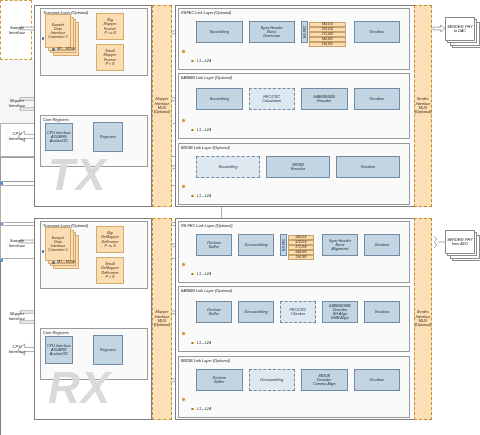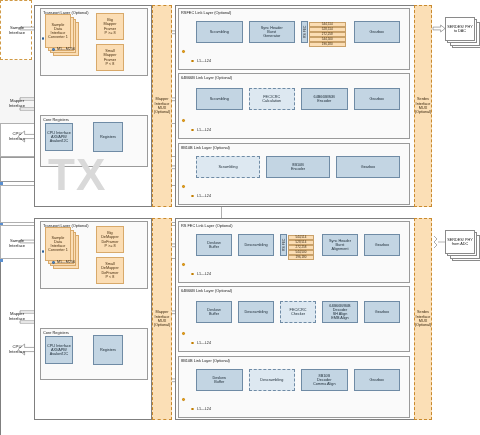--- a/index.html
+++ b/index.html
@@ -3,21 +3,21 @@
 <meta charset="utf-8">
 <style>
   * { box-sizing: border-box; }
   html, body { margin:0; padding:0; background:#ffffff; }
   body {
     width:480px; height:435px;
     font-family:"Liberation Sans", sans-serif;
     font-size:4px; color:#333;
     position:relative; overflow:hidden;
   }
-  .stage { position:absolute; left:0; top:0; width:480px; height:435px; }
+  .stage { position:absolute; left:0; top:0; width:480px; height:435px;font-style:italic; }
   .box { position:absolute; border:0.6px solid #7f7f7f; background:#ffffff; }
   .grp { position:absolute; border:0.6px solid #9a9a9a; background:#fafafa; }
   .grp-label {
     position:absolute; left:2px; top:0.5px;
     font-size:3.9px; color:#222; white-space:nowrap; font-weight:normal;
   }
   .blk {
     position:absolute; border:0.6px solid #6f8ba5; background:#c3d5e3;
     display:flex; align-items:center; justify-content:center; text-align:center;
     line-height:1.12; font-size:3.8px; color:#1d2b36; padding:0 0.5px;
@@ -317,20 +317,21 @@
     <div class="dotblue" style="left: 41.5px; top: 250px;"></div>
     <div class="dotblue" style="left: 52px; top: 261px;"></div>
     <div class="lanetext" style="left: 57px; top: 260px;">M1—M256</div>
     <div class="blk tan" style="left: 96px; top: 226px; width: 28px; height: 27px;">Big<br>DeMapper<br>DeFramer<br>P &gt;= 8</div>
     <div class="blk tan" style="left: 96px; top: 257px; width: 28px; height: 27px;">Small<br>DeMapper<br>DeFramer<br>P &lt; 8</div>
     <div class="grp" style="left: 40px; top: 328px; width: 108px; height: 52px;">
       <div class="grp-label">Core Registers</div>
     </div>
     <div class="blk" style="left: 45px; top: 336px; width: 28px; height: 28px;">CPU Interface<br>AXI/APB/<br>Avalon/I2C</div>
     <div class="blk" style="left: 93px; top: 335px; width: 30px; height: 30px;">Registers</div>
+    <div class="watermark" style="left: 48px; top: 366px;">RX</div>
     <div class="mux" style="left: 152px; top: 218px; width: 20px; height: 202px;">Mapper<br>Interface<br>MUX<br>(Optional)</div>
     <div class="box" style="left: 175px; top: 218px; width: 240px; height: 202px; background: rgb(253, 253, 253);"></div>
     <div class="grp" style="left: 178px; top: 221px; width: 232px; height: 62px;">
       <div class="grp-label">RS FEC Link Layer (Optional)</div>
     </div>
     <div class="blk" style="left: 196px; top: 234px; width: 36px; height: 22px;">Deskew<br>Buffer</div>
     <div class="blk" style="left: 238px; top: 234px; width: 36px; height: 22px;">Descrambling</div>
     <div class="vlabel" style="left: 280px; top: 234px; width: 7px; height: 22px;">RS FEC</div>
     <div class="rsfec-list" style="left: 288px; top: 234.5px; width: 26px; height: 21px;">
       <div>544,514</div>

